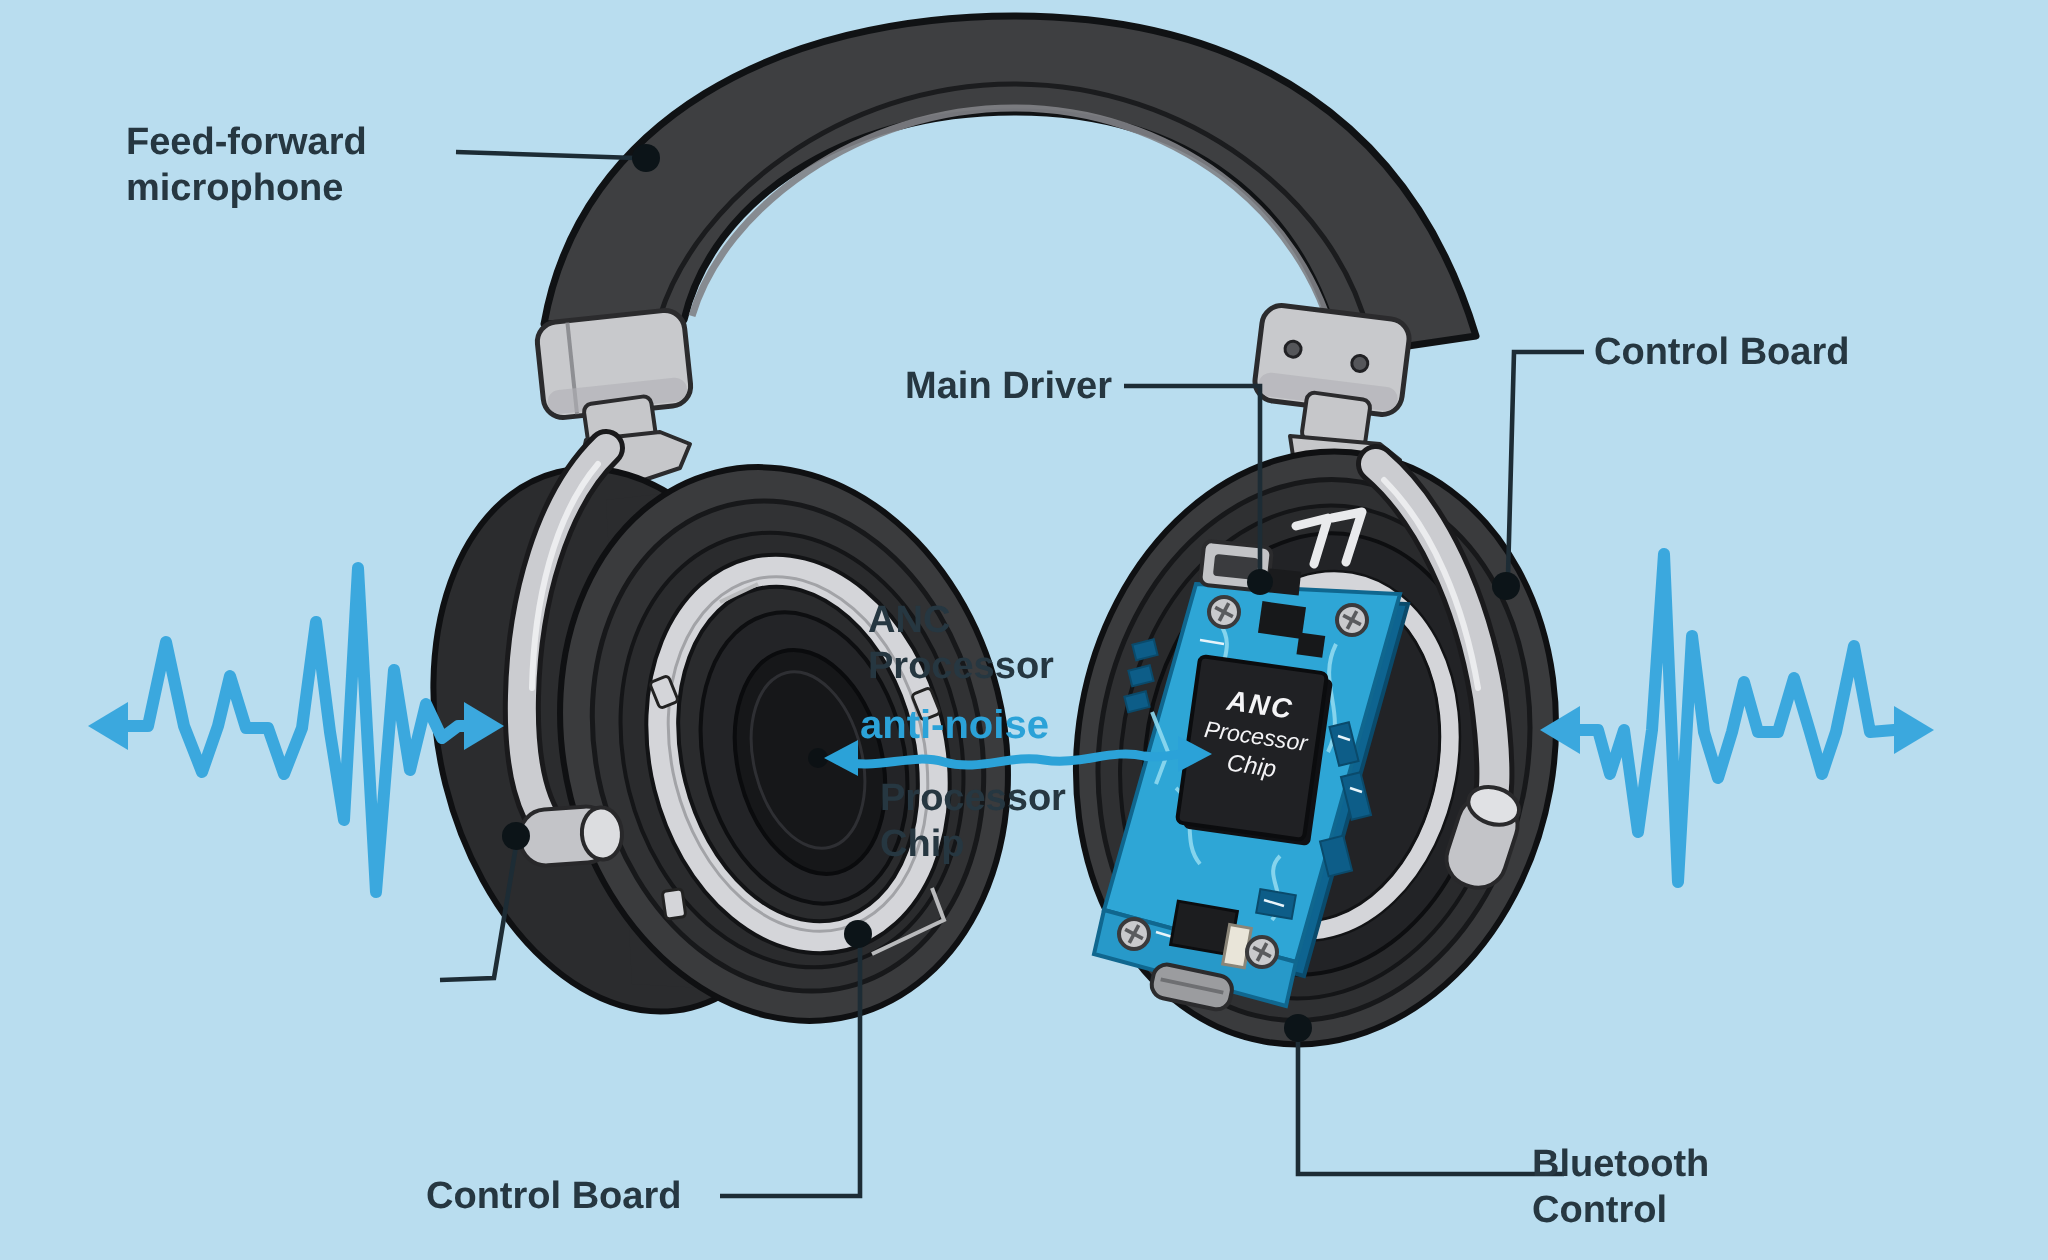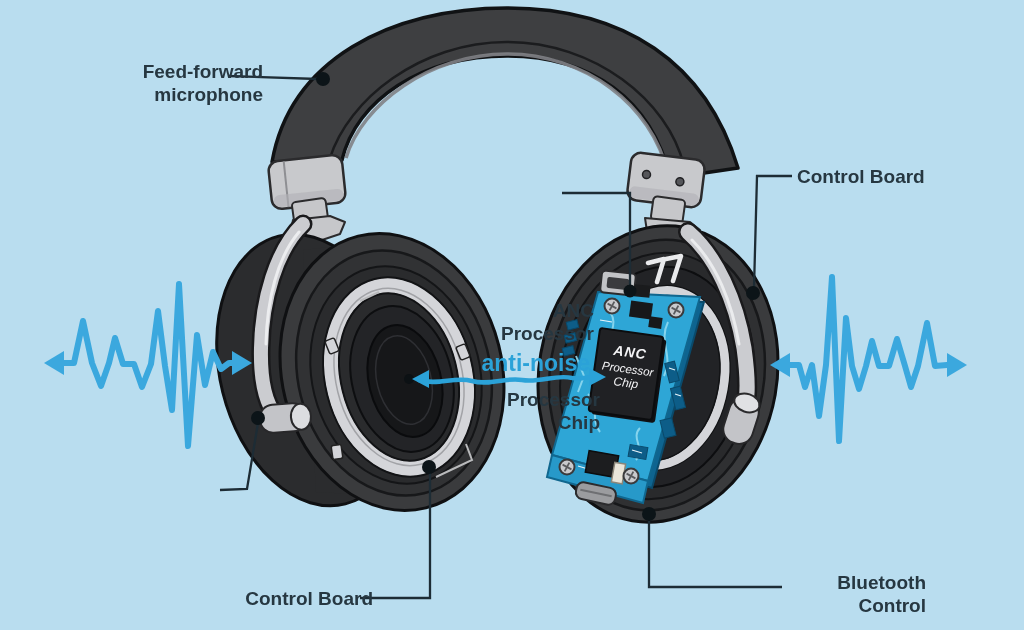--- a/index.html
+++ b/index.html
@@ -6,23 +6,23 @@
   #stage{
     position:relative;width:1024px;height:630px;overflow:hidden;
     background:#b9ddef;
     font-family:"Liberation Sans", sans-serif;
   }
   #art{position:absolute;left:0;top:0;}
   .label{
     position:absolute;
     color:#263741;
     font-size:19px;font-weight:bold;line-height:23px;
-    text-align:right;white-space:nowrap;
+    text-align:left;white-space:nowrap;
   }
-  .label.blue{color:#2ba2d8;font-size:23px;}
+  .label.blue{color:#2ba2d8;font-size:20px;}
   .label.left-align{text-align:left;}
   .label.right-align{text-align:right;}
   .chip-label{
     position:absolute;left:578px;top:344px;width:100px;
     transform:rotate(8deg);
     color:#f4f4f6;text-align:center;font-style:italic;
     line-height:1.25;
   }
   .chip-label .l1{font-size:14px;letter-spacing:1px;font-weight:bold;}
   .chip-label .l2{font-size:11.5px;}
@@ -225,20 +225,21 @@
     <circle cx="429" cy="467" r="7"></circle>
     <circle cx="649" cy="514" r="7"></circle>
   </g>
 </svg>
 
   <div class="label" style="left:63px;top:60px;width:200px;">
     <span>Feed-forward</span><br>
     <span>microphone</span>
   </div>
 
+  <div class="label right-align" style="left:396px;top:182px;width:160px;">Main Driver</div>
 
   <div class="label left-align" style="left:797px;top:165px;width:160px;">Control Board</div>
 
   <div class="label" style="left:434px;top:299px;width:160px;">
     <span>ANC</span><br>
     <span>Processor</span>
   </div>
 
   <div class="label blue" style="left:430px;top:352px;width:160px;">anti-noise</div>
 

